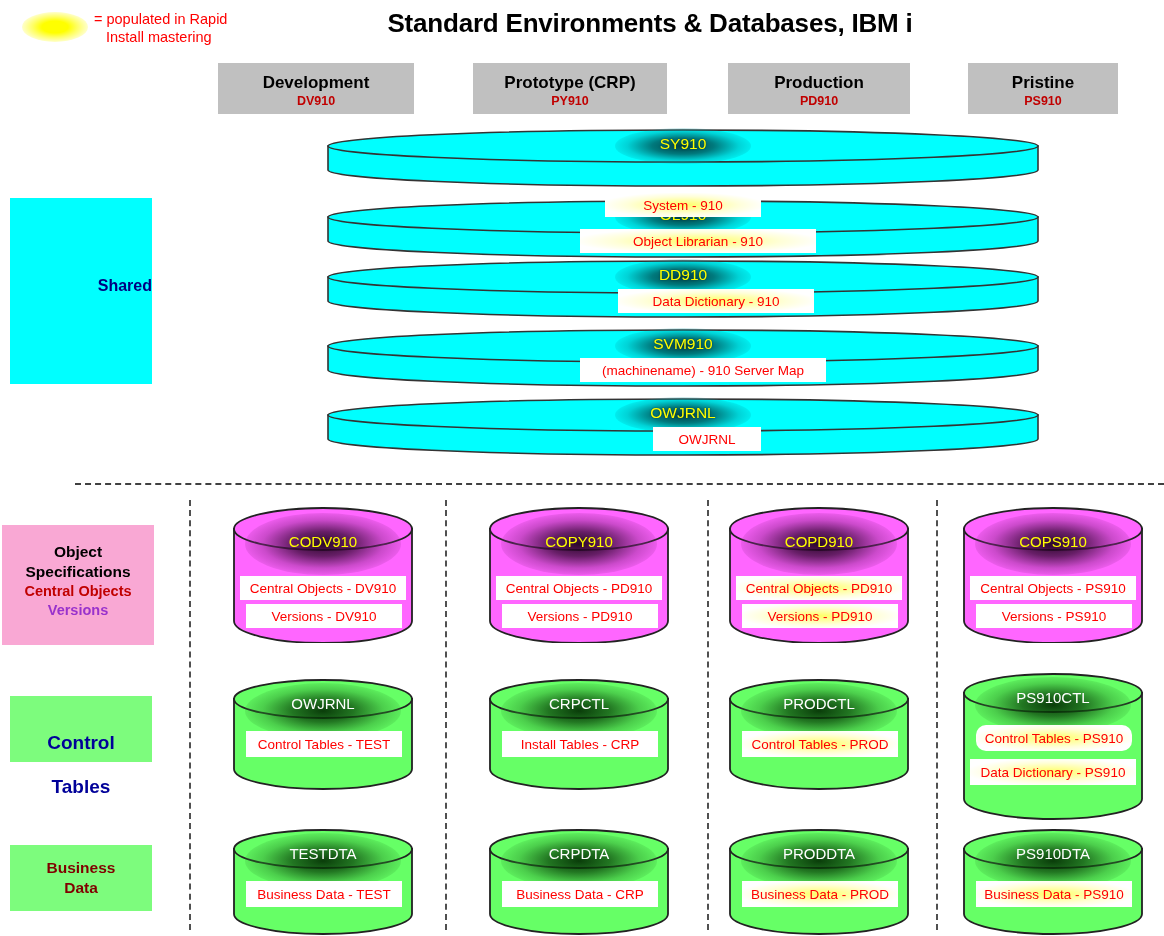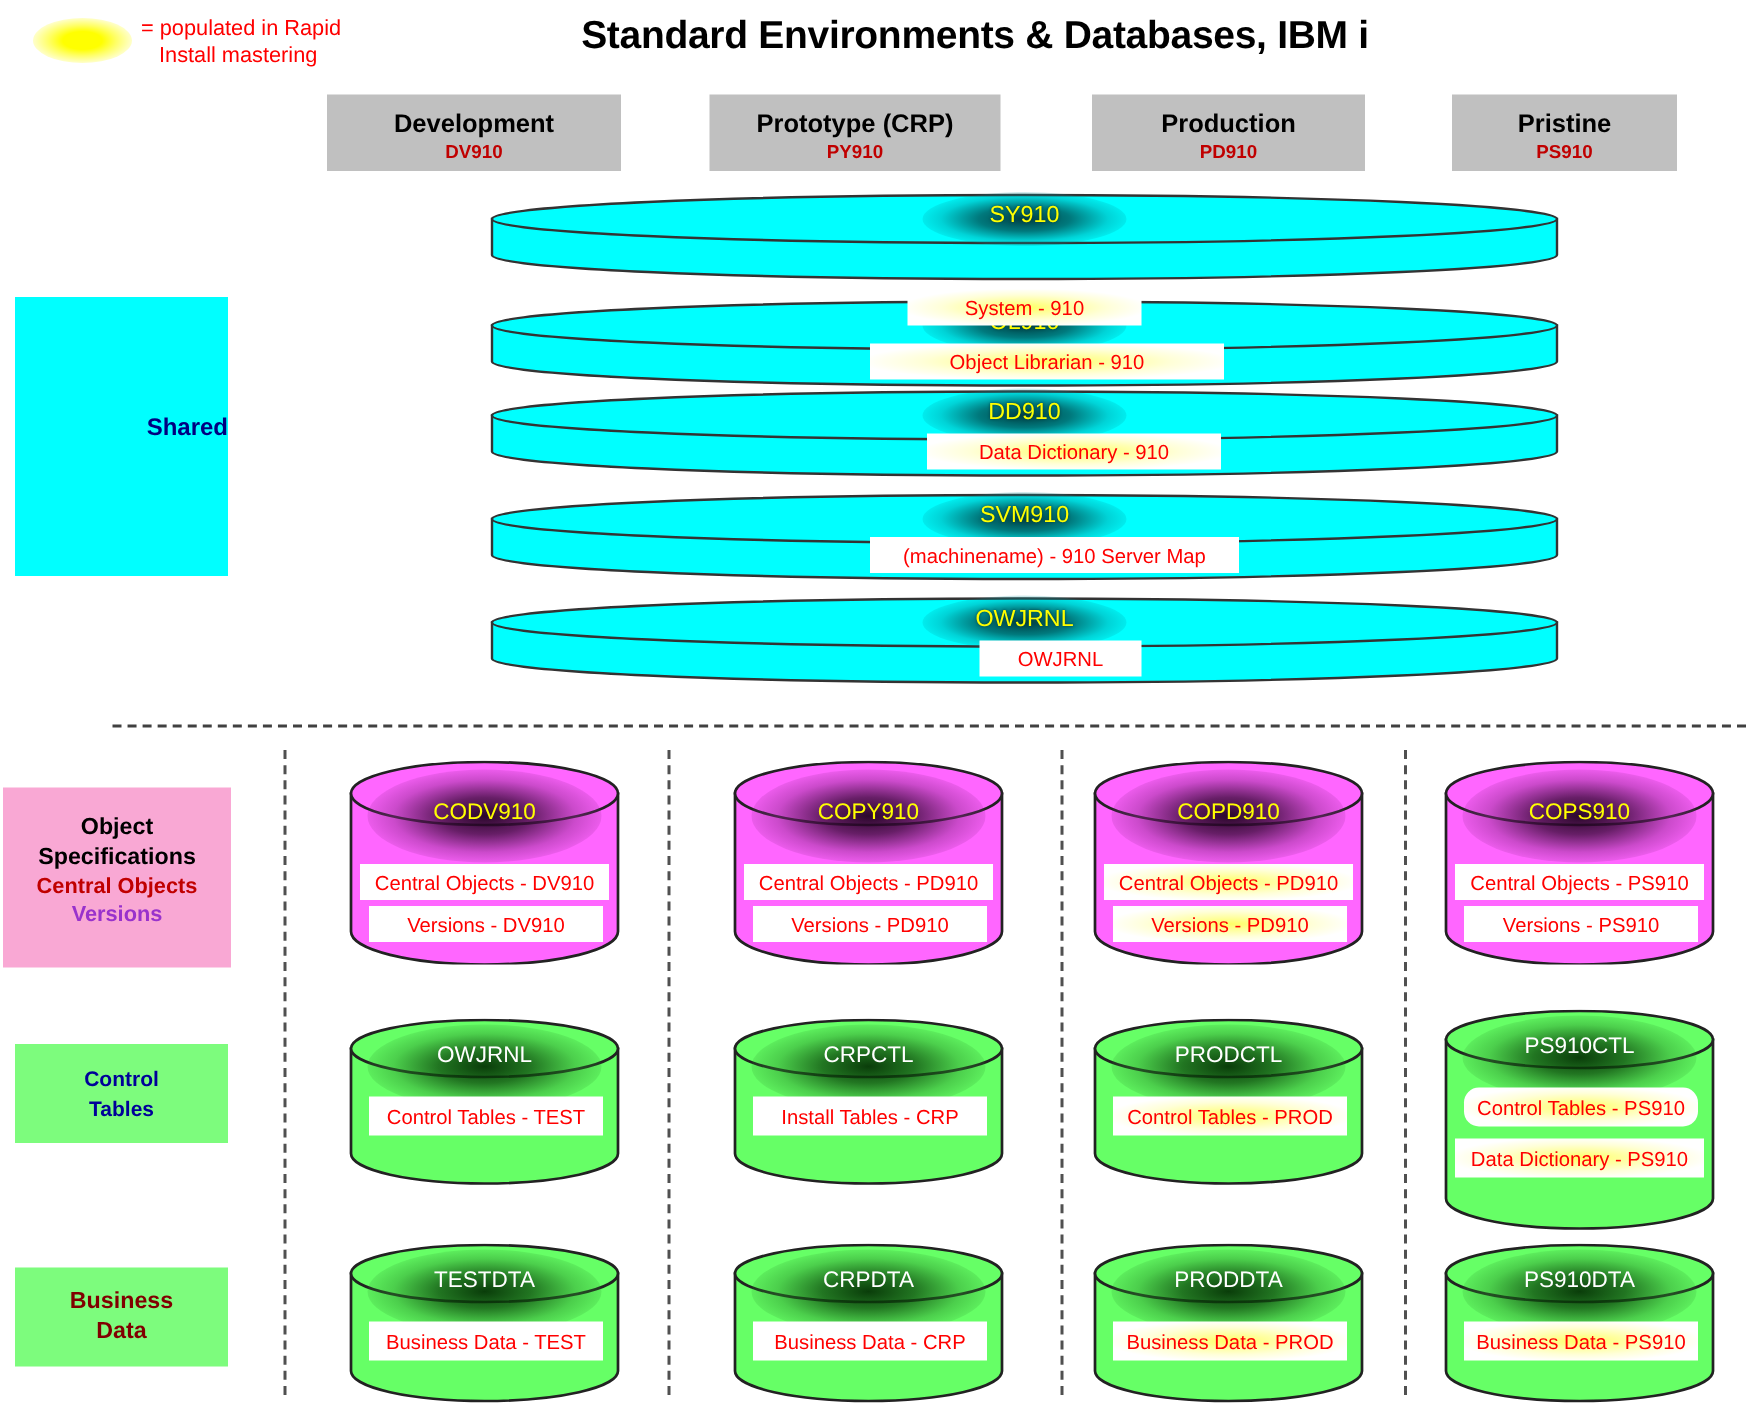--- a/index.html
+++ b/index.html
@@ -79,21 +79,21 @@
     padding-top: 17px;
   }
   #side-objspec .l1, #side-objspec .l2 { display:block; font-size: 15.5px; font-weight: bold; color: #000000; line-height: 20px; }
   #side-objspec .l3 { display:block; font-size: 14.5px; font-weight: bold; color: #c00000; line-height: 19px; }
   #side-objspec .l4 { display:block; font-size: 14.5px; font-weight: bold; color: #9932cc; line-height: 19px; }
   #side-control {
     left: 10px; top: 696px; width: 142px; height: 66px;
     background: #7dfc7d;
     padding-top: 13px;
   }
-  #side-control .l { display:block; font-size: 14px; font-weight: bold; color: #000099; line-height: 20px; }
+  #side-control .l { display:block; font-size: 19px; font-weight: bold; color: #000099; line-height: 20px; margin-top: 24px; }
   #side-business {
     left: 10px; top: 845px; width: 142px; height: 66px;
     background: #7dfc7d;
     padding-top: 13px;
   }
   #side-business .l { display:block; font-size: 15.5px; font-weight: bold; color: #800000; line-height: 20px; }
 
   
   .flat-cyl { }
   .flat-cyl svg { display:block; }

